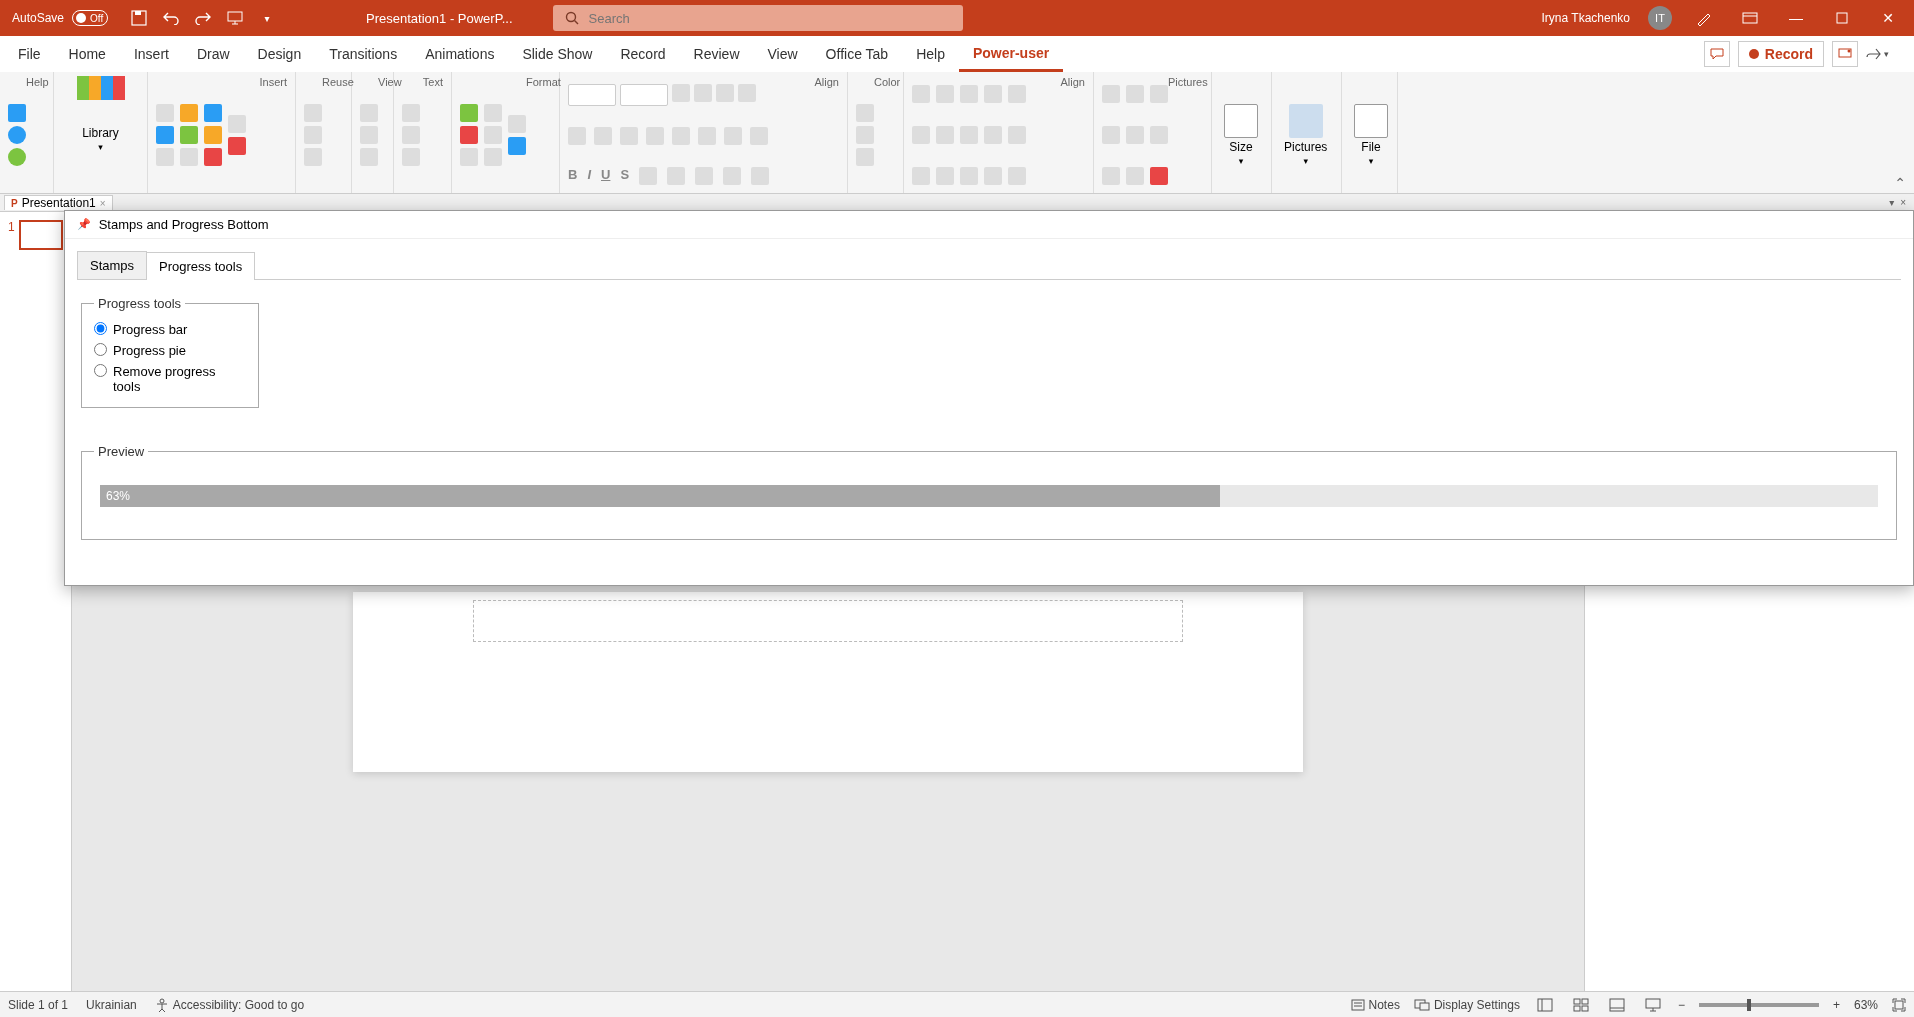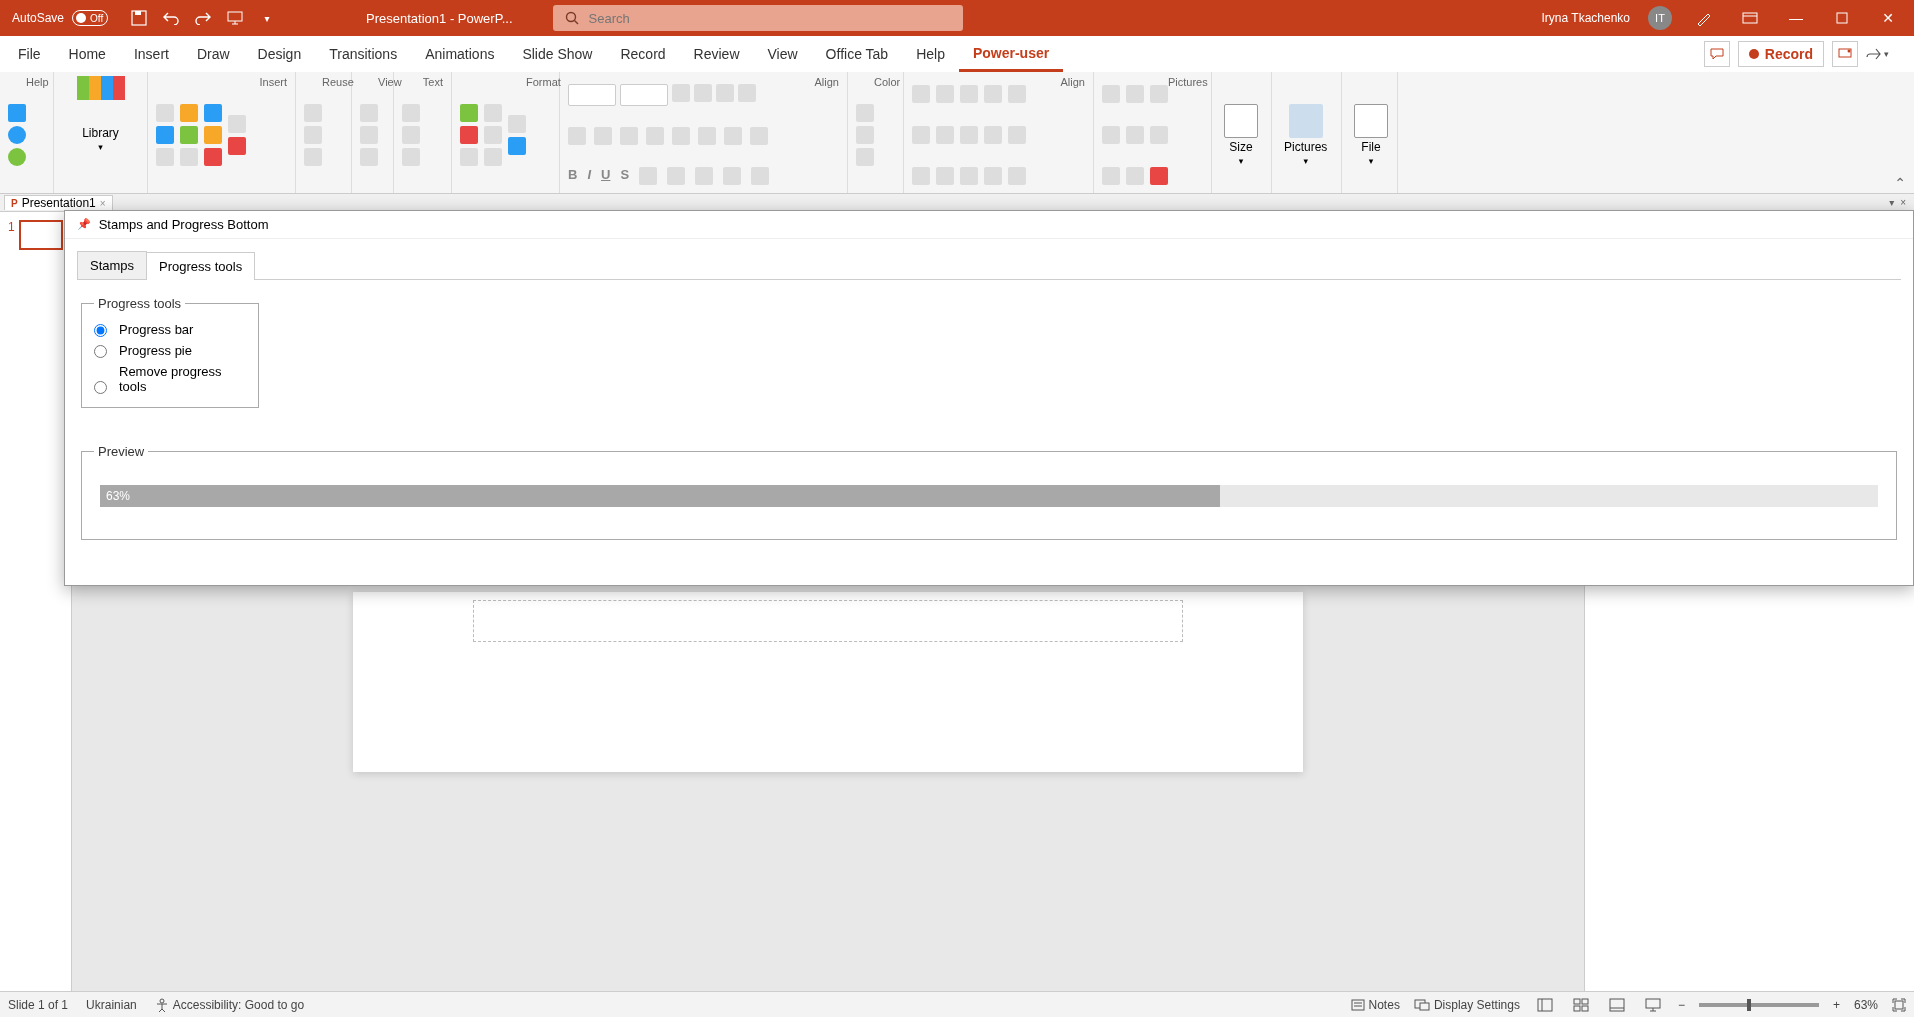--- a/index.html
+++ b/index.html
@@ -73,21 +73,21 @@
 .dialog { position: absolute; left: 64px; top: 210px; right: 0; height: 376px; background: #fff; border: 1px solid #999; box-shadow: 0 4px 16px rgba(0,0,0,0.3); z-index: 100; }
 .dlg-title { height: 28px; display: flex; align-items: center; padding: 0 12px; font-size: 13px; border-bottom: 1px solid #eee; gap: 8px; }
 .dlg-title .pin { color: #c43e1c; font-size: 11px; }
 .dlg-body { padding: 12px; }
 .dlg-tabs { display: flex; border-bottom: 1px solid #ccc; }
 .dlg-tab { padding: 6px 12px; font-size: 13px; border: 1px solid #ccc; border-bottom: none; background: #f0f0f0; margin-right: -1px; cursor: pointer; }
 .dlg-tab.active { background: #fff; position: relative; top: 1px; }
 .dlg-content { padding: 16px 4px; display: flex; flex-wrap: wrap; gap: 18px; align-items: flex-start; }
 fieldset { border: 1px solid #aaa; padding: 8px 12px 10px 12px; font-size: 13px; }
 legend { font-size: 13px; padding: 0 4px; color: #333; }
-.radio-row { display: flex; align-items: flex-end; gap: 12px; padding: 3px 0; font-size: 13px; }
+.radio-row { display: flex; align-items: flex-start; gap: 6px; padding: 3px 0; font-size: 13px; }
 .radio-row input { margin: 0; }
 .fs-colors button { display: block; padding: 5px 8px; margin: 4px 0; font-size: 13px; border: 1px solid #888; background: #fff; cursor: pointer; }
 .fs-position .pos-grid { display: grid; grid-template-columns: auto auto; gap: 4px 10px; }
 .fs-preview { flex: 1; min-width: 600px; }
 .prev-bar-wrap { padding: 18px 6px 22px 6px; }
 .prev-bar { height: 22px; background: #e8e8e8; position: relative; }
 .prev-fill { height: 100%; width: 63%; background: #a8a8a8; display: flex; align-items: center; padding-left: 6px; color: #fff; font-size: 12px; }
 
 
 .status { height: 26px; background: #f3f3f3; border-top: 1px solid #ccc; display: flex; align-items: center; font-size: 12px; padding: 0 8px; gap: 18px; color: #444; }

